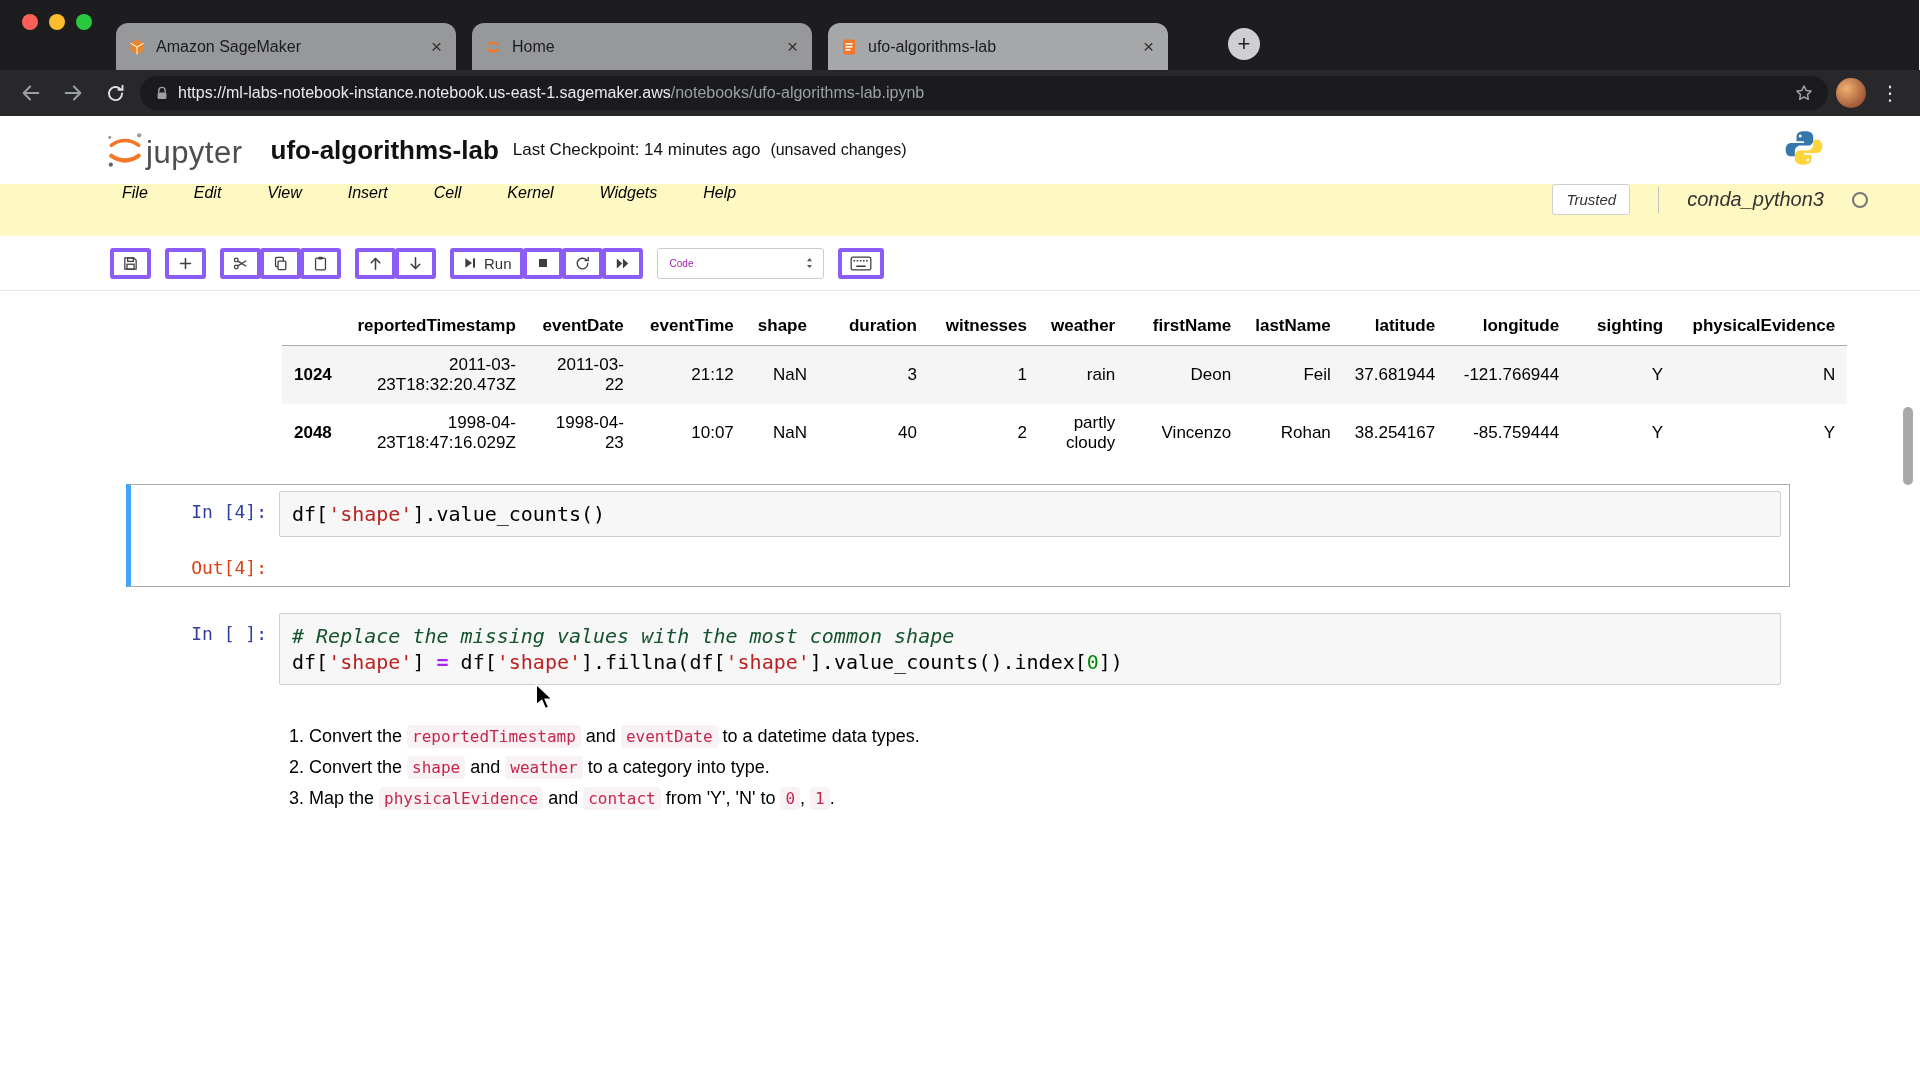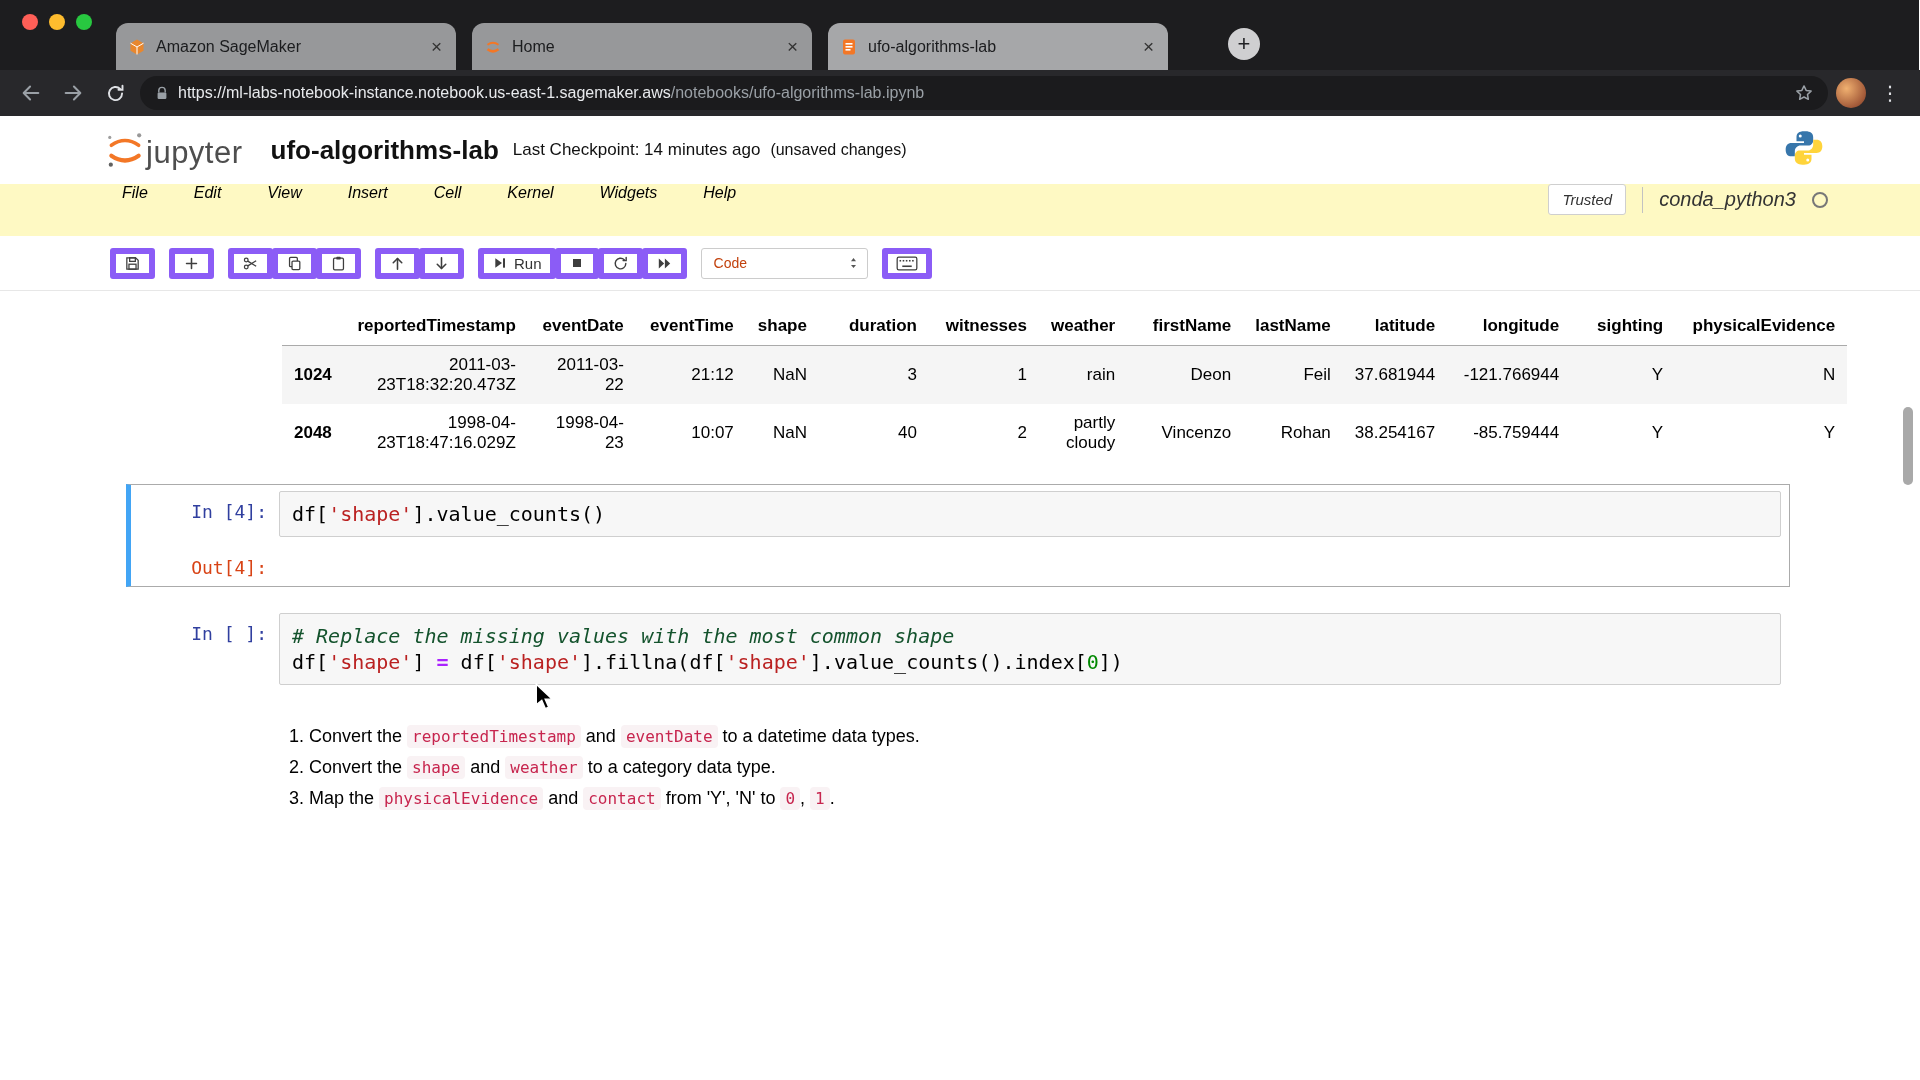--- a/index.html
+++ b/index.html
@@ -41,38 +41,38 @@
   .jp-logo-text { font-size:31px; color:#4e4e4e; letter-spacing:.5px; }
   .nbname { margin-left:28px; font-size:26px; font-weight:600; color:#111; }
   .checkpoint { margin-left:14px; font-size:17px; color:#111; }
   .savestatus { margin-left:10px; font-size:16px; color:#111; }
   .py-logo { margin-left:auto; margin-right:56px; }
 
   
   .jp-menubar { position:absolute; top:184px; left:0; right:0; height:52px; background:#fef9c3;
     display:flex; align-items:flex-start; padding-left:122px; gap:46px;font-style:italic; }
   .menu-item { font-size:16px; color:#000; }
-  .menu-right { margin-left:auto; display:flex; align-items:center; gap:16px; padding-right:92px; }
+  .menu-right { margin-left:auto; display:flex; align-items:center; gap:28px; padding-right:52px; }
   .trusted { font-size:15px; color:#333; border:1px solid #cfcfcf; border-radius:3px; padding:6px 13px; background:#fff; }
   .vsep { width:1px; height:26px; background:#c2c2c2; }
   .kernel-name { font-size:20px; color:#333; }
   .kernel-dot { width:16px; height:16px; border:2px solid #777; border-radius:50%; }
 
   
   .jp-toolbar { position:absolute; top:236px; left:0; right:0; height:55px; background:#fff;
     border-bottom:1px solid #e7e7e7; display:flex; align-items:center; padding-left:110px; gap:14px; }
   .btn-group { display:flex; }
-  .tb-btn { min-width:38px; height:31px; background:#fff; border:6px solid #8b5cf6; border-radius:3px;
+  .tb-btn { min-width:38px; height:31px; background:#fff; border:4px solid #8b5cf6; border-radius:3px;
     display:flex; align-items:center; justify-content:center; gap:6px; margin-left:-1px; padding:0 8px; }
   .btn-group .tb-btn:first-child { margin-left:0; }
   .tb-btn svg { display:block; }
   .run-label { font-size:15px; color:#333; }
   .cell-select { width:167px; height:31px; border:1px solid #ccc; border-radius:3px; background:#fff;
     display:flex; align-items:center; padding:0 6px 0 12px; }
-  .cell-select-label { flex:1; font-size:14px; color:#c2410c; }
+  .cell-select-label { flex:1; font-size:10px; color:#a21caf; }
 
   
   .notebook { position:absolute; top:291px; left:0; right:0; bottom:0; background:#fff; overflow:hidden; }
 
   
   .df-wrap { margin:16px 0 0 282px; width:1600px; overflow:hidden; }
   table.dataframe { border-collapse:collapse; table-layout:fixed; font-size:17px; color:#000; }
   table.dataframe th, table.dataframe td { padding:9px 12px; text-align:right; vertical-align:middle; }
   table.dataframe thead th { font-weight:bold; border-bottom:1px solid #aaa; white-space:nowrap; }
   table.dataframe tbody th { font-weight:bold; }
@@ -423,21 +423,21 @@
         <div class="code-box">
             <div class="code-line"><span class="tok-com"># Replace the missing values with the most common shape</span></div>
             <div class="code-line"><span class="tok-plain">df[</span><span class="tok-str">'shape'</span><span class="tok-plain">] </span><span class="tok-op">=</span><span class="tok-plain"> df[</span><span class="tok-str">'shape'</span><span class="tok-plain">].fillna(df[</span><span class="tok-str">'shape'</span><span class="tok-plain">].value_counts().index[</span><span class="tok-num">0</span><span class="tok-plain">])</span></div>
           </div>
       </div>
     </div>
 
     <div class="markdown">
       <ol class="md-list">
           <li><span>Convert the </span><code class="md-code">reportedTimestamp</code><span> and </span><code class="md-code">eventDate</code><span> to a datetime data types.</span></li>
-          <li><span>Convert the </span><code class="md-code">shape</code><span> and </span><code class="md-code">weather</code><span> to a category data type.</span></li>
+          <li><span>Convert the </span><code class="md-code">shape</code><span> and </span><code class="md-code">weather</code><span> to a category into type.</span></li>
           <li><span>Map the </span><code class="md-code">physicalEvidence</code><span> and </span><code class="md-code">contact</code><span> from 'Y', 'N' to </span><code class="md-code">0</code><span>, </span><code class="md-code">1</code><span>.</span></li>
         </ol>
     </div>
 
   </div>
 
   <div class="scroll-thumb"></div>
 
   <svg class="cursor" width="24" height="30" viewBox="0 0 16 24">
     <path d="M1 1 L1 17.5 L5.4 13.9 L8.2 20.5 L11 19.3 L8.2 12.9 L13.6 12.7 Z" fill="#000" stroke="#fff" stroke-width="1.2"></path>

